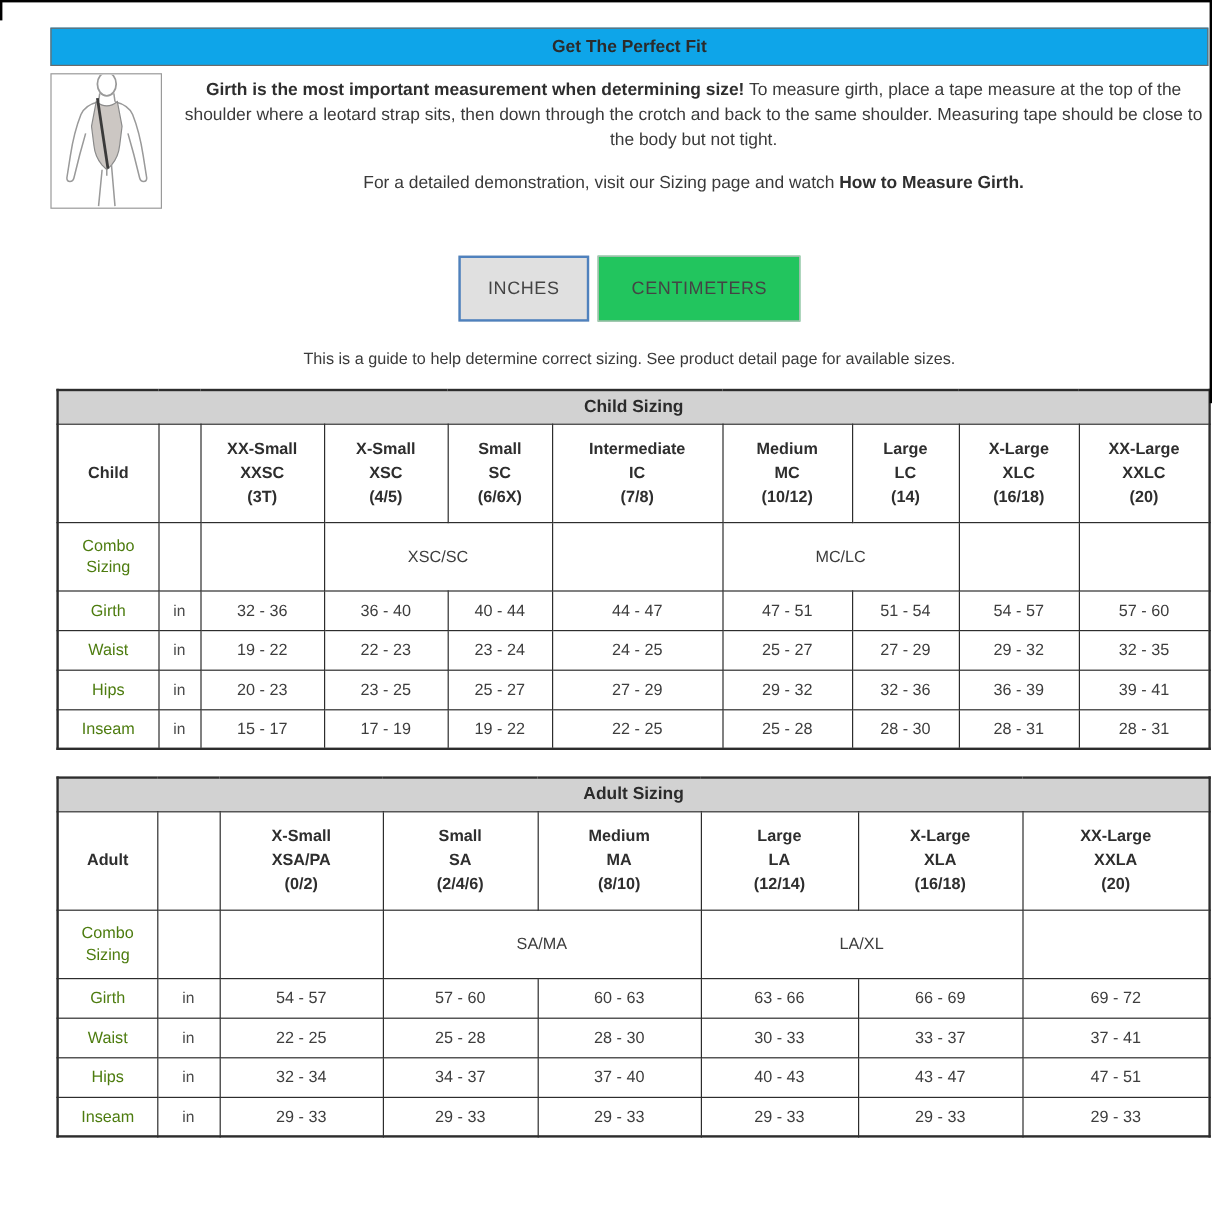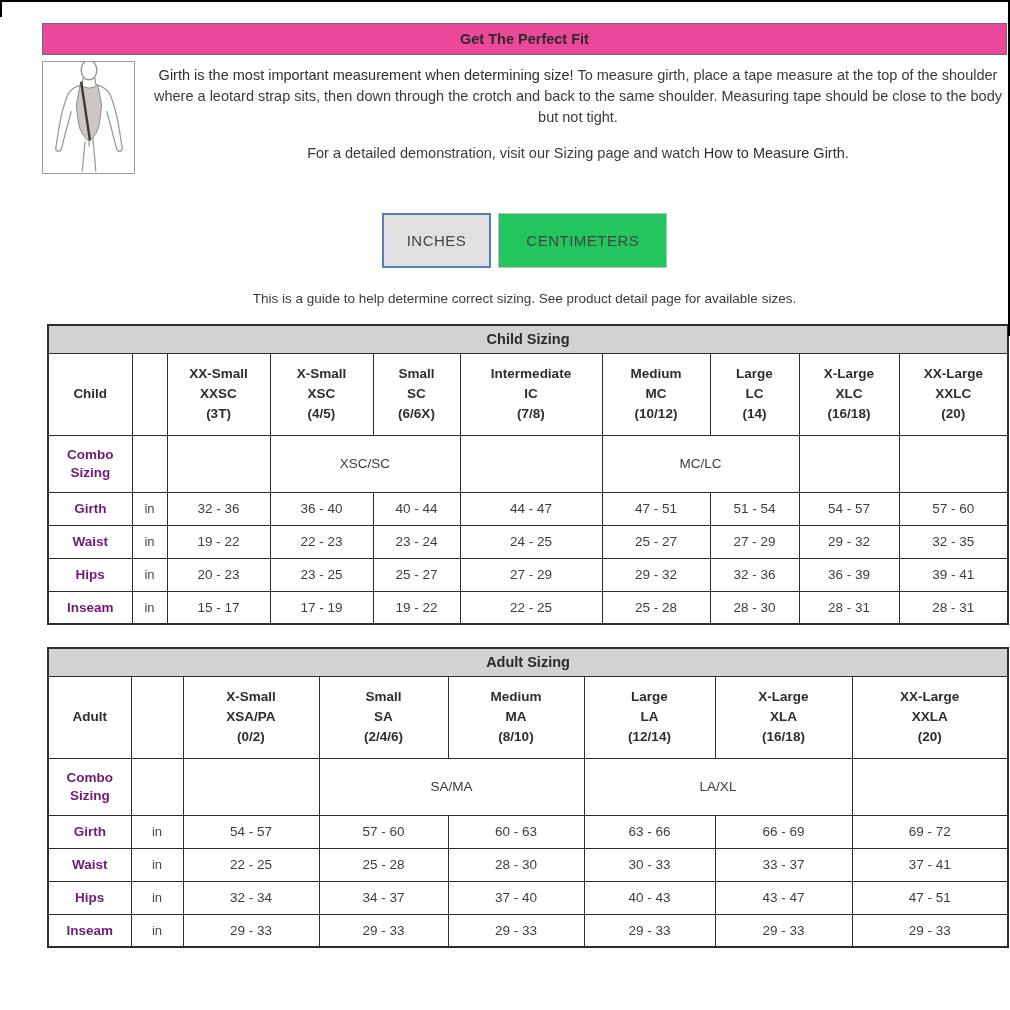--- a/index.html
+++ b/index.html
@@ -10,36 +10,36 @@
     width:1010px; height:1010px;
     position:relative; overflow:hidden;
   }
   .frame-top    { position:absolute; top:0; left:0; width:1010px; height:2px; background:#000; }
   .frame-right  { position:absolute; top:0; right:0; width:2px; height:336px; background:#000; }
   .frame-notch  { position:absolute; top:0; left:0; width:2px; height:17px; background:#000; }
 
   .content { margin-left:42px; width:965px; padding-top:23px; }
 
   .title-bar {
-    height:32px; background:#ec4899; border:1px solid #6b6b6b;
+    height:32px; background:#0ea5e9; border:1px solid #6b6b6b;
     display:flex; align-items:center; justify-content:center;
     font-weight:bold; font-size:14.5px; color:#2b2b2b;
   }
 
   .intro-row { display:flex; margin-top:6px; }
   .figure-box {
     width:93px; height:113px; border:1px solid #9a9a9a; background:#fff;
     flex:0 0 auto; overflow:hidden;
   }
   .intro-text {
     flex:1 1 auto; padding:4px 0 0 14px; text-align:center;
     font-size:14.5px; line-height:21px; color:#3a3a3a;
   }
   .demo-line { margin-top:15px; font-size:14.5px; color:#3a3a3a; text-align:center; }
-  b, .b { font-weight:normal; color:#2e2e2e; }
+  b, .b { font-weight:bold; color:#2e2e2e; }
 
   .toggle-row { margin-top:39px; text-align:center; }
   .btn {
     display:inline-flex; align-items:center; justify-content:center;
     height:55px; font-size:15px; color:#444; cursor:pointer; vertical-align:middle;
     letter-spacing:0.5px;
   }
   .btn.selected { background:#e0e0e0; border:2px solid #4f81bd; padding:0 23px; margin-right:7px; }
   .btn.plain    { background:#22c55e;    border:1px solid #bcbcbc; padding:0 27px; }
 
@@ -53,21 +53,21 @@
   .adult-table { margin-top:22px; }
   td {
     border:1px solid #2d2d2d; text-align:center; vertical-align:middle;
     font-size:13.5px; color:#3d3d3d; overflow:hidden;
   }
   .caption-row td { background:#d2d2d2; font-weight:bold; font-size:14.5px; color:#2b2b2b; height:28px; }
   .head-row td { height:82px; font-weight:bold; color:#2e2e2e; line-height:20px; }
   .head-row .hline { display:block; }
   .combo-row td { height:57px; line-height:18px; }
   .data-row td { height:33px; }
-  .lbl { font-weight:bold; color:#701a75; }
+  .lbl { font-weight:normal; color:#4d7c0f; }
   .unit { font-size:13px; color:#4a4a4a; }
 </style>
 </head>
 <body>
 
 <div class="frame-top"></div>
 <div class="frame-right"></div>
 <div class="frame-notch"></div>
 
 <div class="content">

